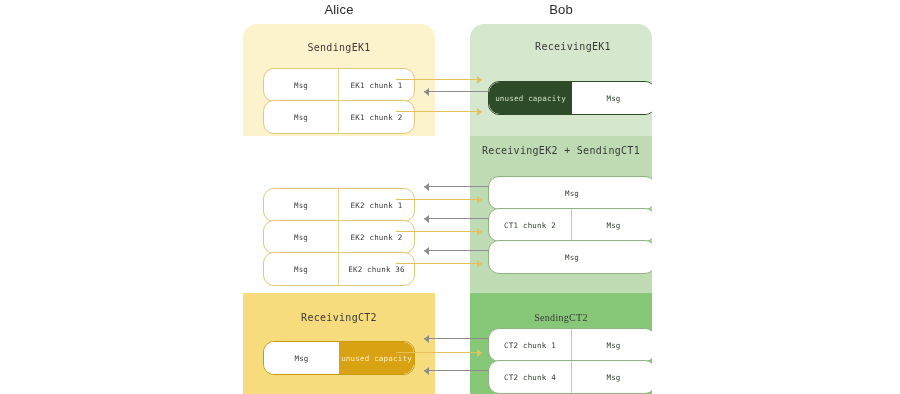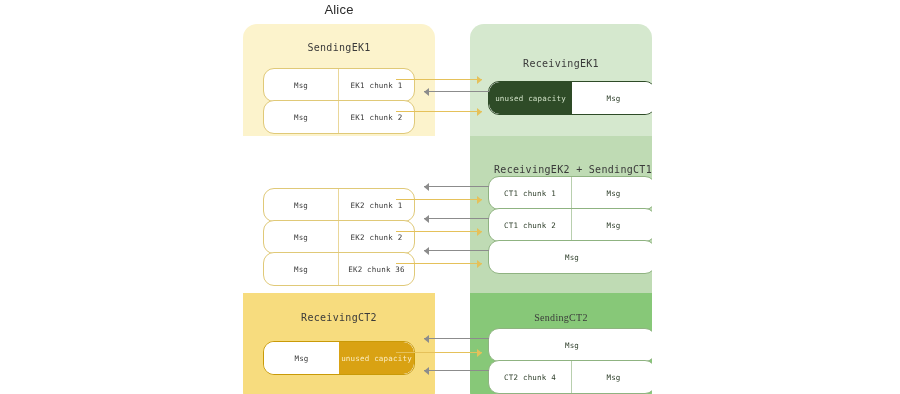--- a/index.html
+++ b/index.html
@@ -109,20 +109,21 @@
   .arrow.a2b .shaft{background:#e5c15a;}
   .arrow.b2a{color:#8c8c8c;}
   .arrow.b2a .shaft{background:#8c8c8c;}
 </style>
 </head>
 <body>
 
 <div class="stage">
 
   <div class="col-title" id="title-alice">Alice</div>
+  <div class="col-title" id="title-bob">Bob</div>
 
   <div class="column" id="col-alice">
 
     <div class="band" style="top:0px;height:112px;background:#fcf3cc;">
       <div class="band-label" style="top:18px;">SendingEK1</div>
     </div>
 
 
     <div class="band" style="top:269px;height:113px;background:#f7dc7e;">
       <div class="band-label" style="top:19px;">ReceivingCT2</div>
@@ -152,49 +153,49 @@
 
     <div class="pill alice unused" style="top:317px;">
       <div class="half left">Msg</div>
       <div class="half right">unused capacity</div>
     </div>
   </div>
 
   <div class="column" id="col-bob">
 
     <div class="band" style="top:0px;height:112px;background:#d5e8ce;">
-      <div class="band-label" style="top:34px;">ReceivingEK1</div>
+      <div class="band-label" style="top:17px;padding-left:12px;">ReceivingEK1</div>
     </div>
 
     <div class="band" style="top:112px;height:157px;background:#bfdbb4;">
-      <div class="band-label" style="top:28px;padding-left:12px;">ReceivingEK2 + SendingCT1</div>
+      <div class="band-label" style="top:9px;">ReceivingEK2 + SendingCT1</div>
     </div>
 
     <div class="band" style="top:269px;height:113px;background:#87c878;">
       <div class="band-label" style="top:19px;font-family:Liberation Serif, serif;">SendingCT2</div>
     </div>
 
     <div class="pill bob unused" style="top:57px;">
       <div class="half left">unused capacity</div>
       <div class="half right">Msg</div>
     </div>
 
     <div class="pill bob" style="top:152px;">
-      <div class="half left">CT1 chunk 1</div>
       <div class="half right">Msg</div>
     </div>
     <div class="pill bob" style="top:184px;">
       <div class="half left">CT1 chunk 2</div>
       <div class="half right">Msg</div>
     </div>
     <div class="pill bob" style="top:216px;">
       <div class="half right">Msg</div>
     </div>
 
     <div class="pill bob" style="top:304px;">
+      <div class="half left">CT2 chunk 1</div>
       <div class="half right">Msg</div>
     </div>
     <div class="pill bob" style="top:336px;">
       <div class="half left">CT2 chunk 4</div>
       <div class="half right">Msg</div>
     </div>
   </div>
 
   <div class="arrow right a2b" style="left:396px;top:75px;width:86px;">
     <div class="shaft"></div>

